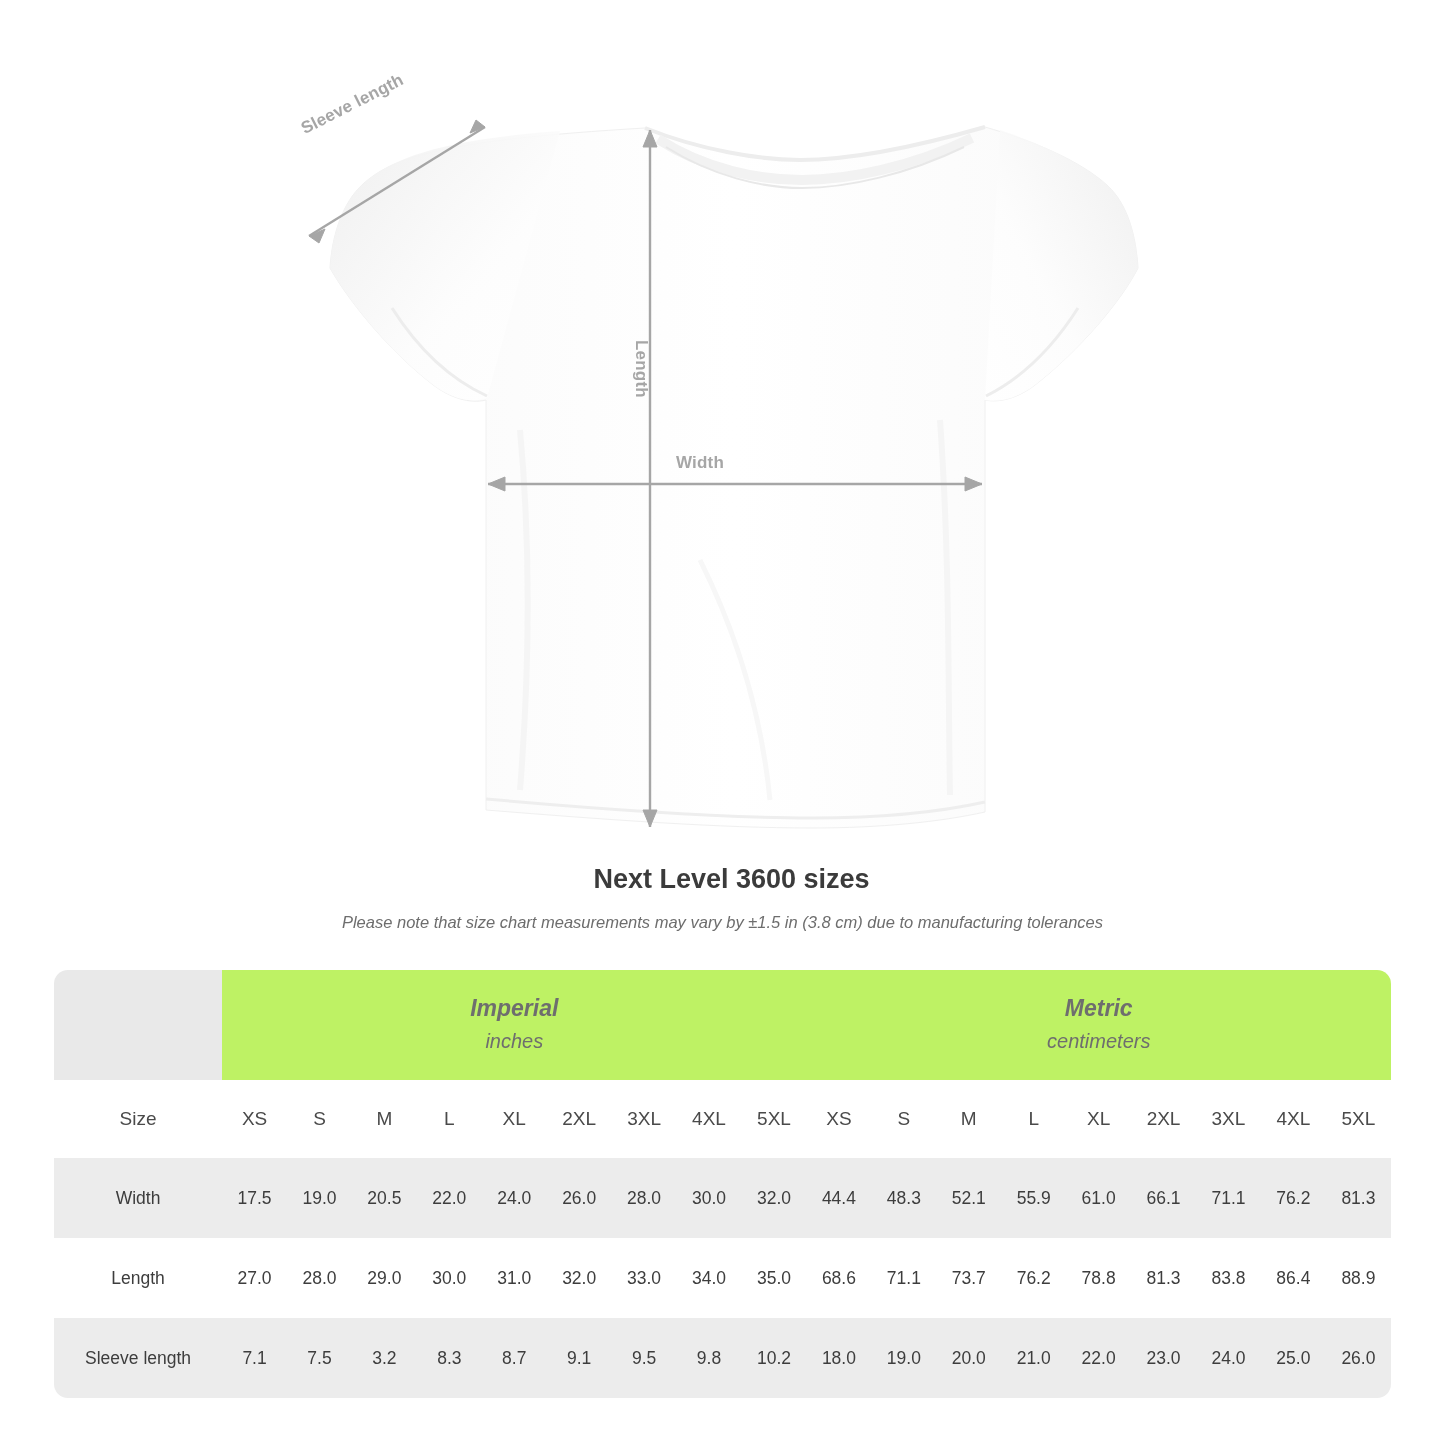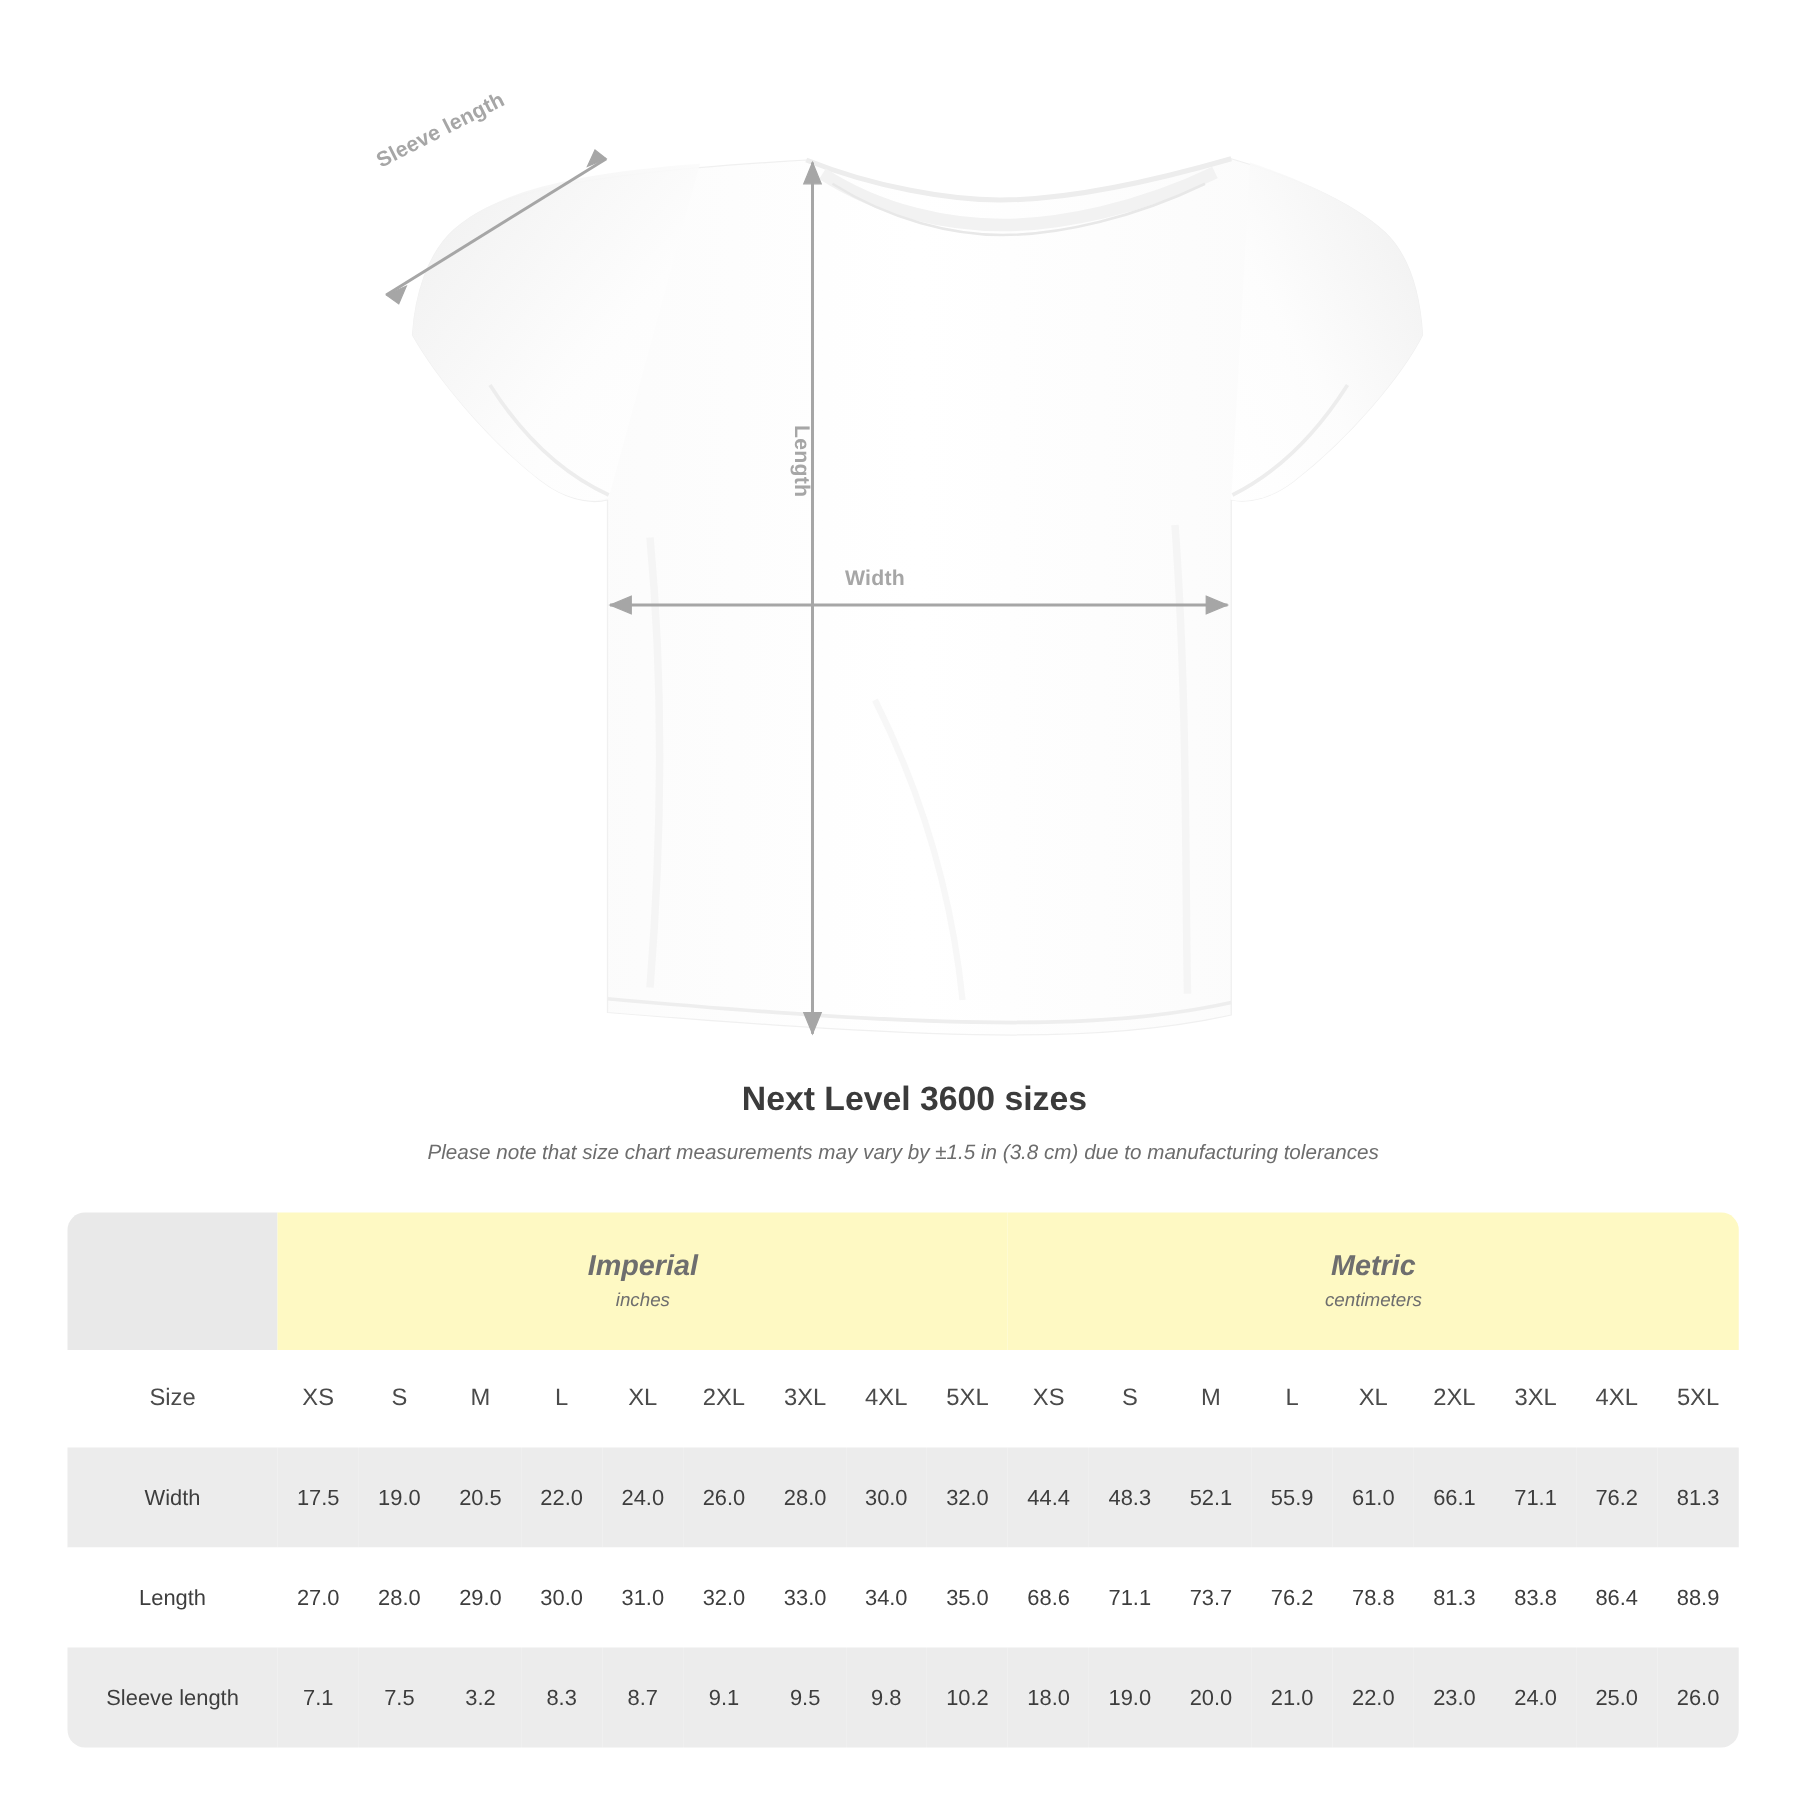--- a/index.html
+++ b/index.html
@@ -86,38 +86,38 @@
   }
   table.size-table td, table.size-table th {
     text-align: center;
     vertical-align: middle;
     font-weight: normal;
   }
 
   
   .unit-row td {
     height: 108px;
-    background: #fef9c3;
+    background: #bef264;
   }
   .unit-row td.first-cell {
     background: #e9e9e9;
     border-top-left-radius: 14px;
   }
   .unit-row td.last-cell {
     border-top-right-radius: 14px;
   }
   .unit-name {
     font-size: 23px;
     font-style: italic;
     font-weight: bold;
     color: #6e6e6e;
     line-height: 1.35;
   }
   .unit-sub {
-    font-size: 15px;
+    font-size: 20px;
     font-style: italic;
     color: #6e6e6e;
     line-height: 1.6;
   }
 
   .size-row td {
     height: 76px;
     background: #ffffff;
     font-size: 19px;
     font-weight: bold;

